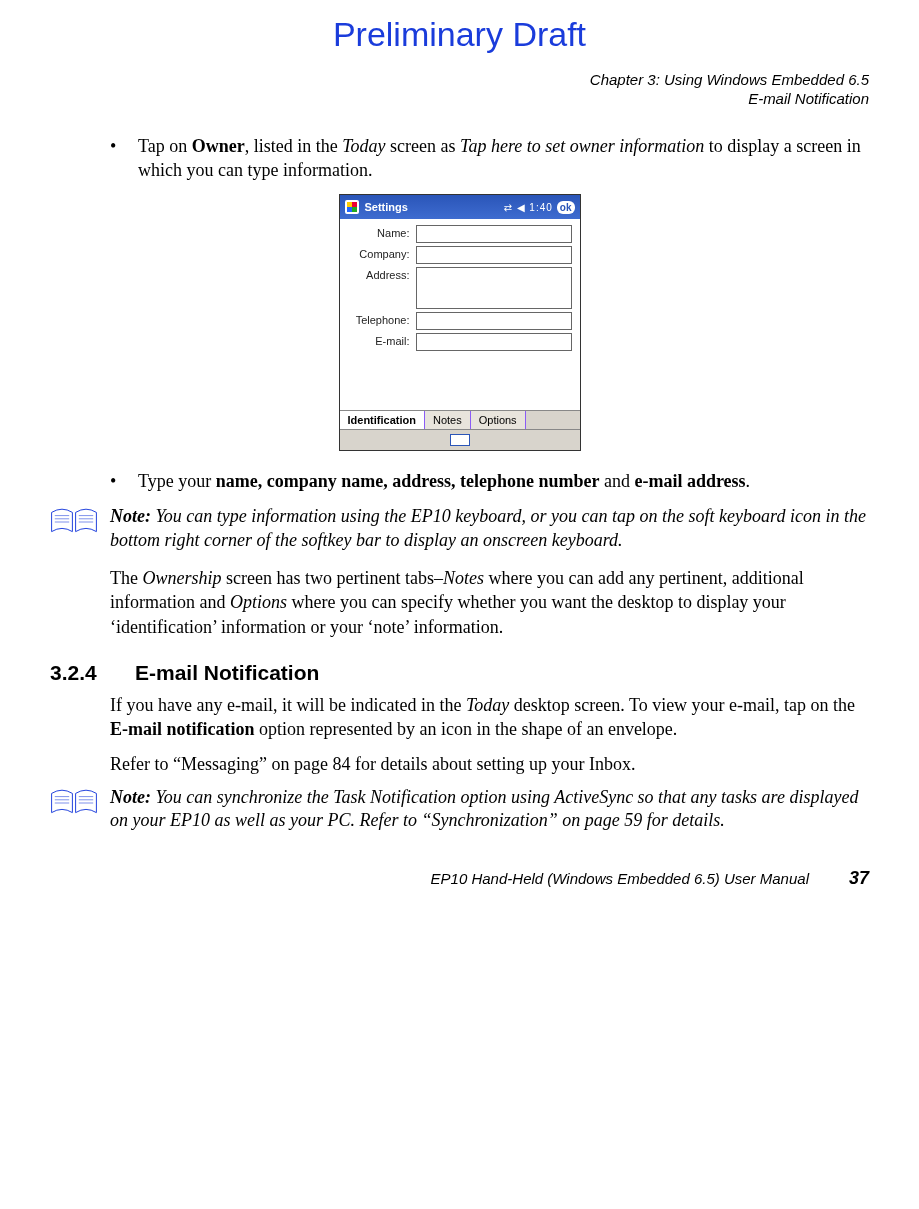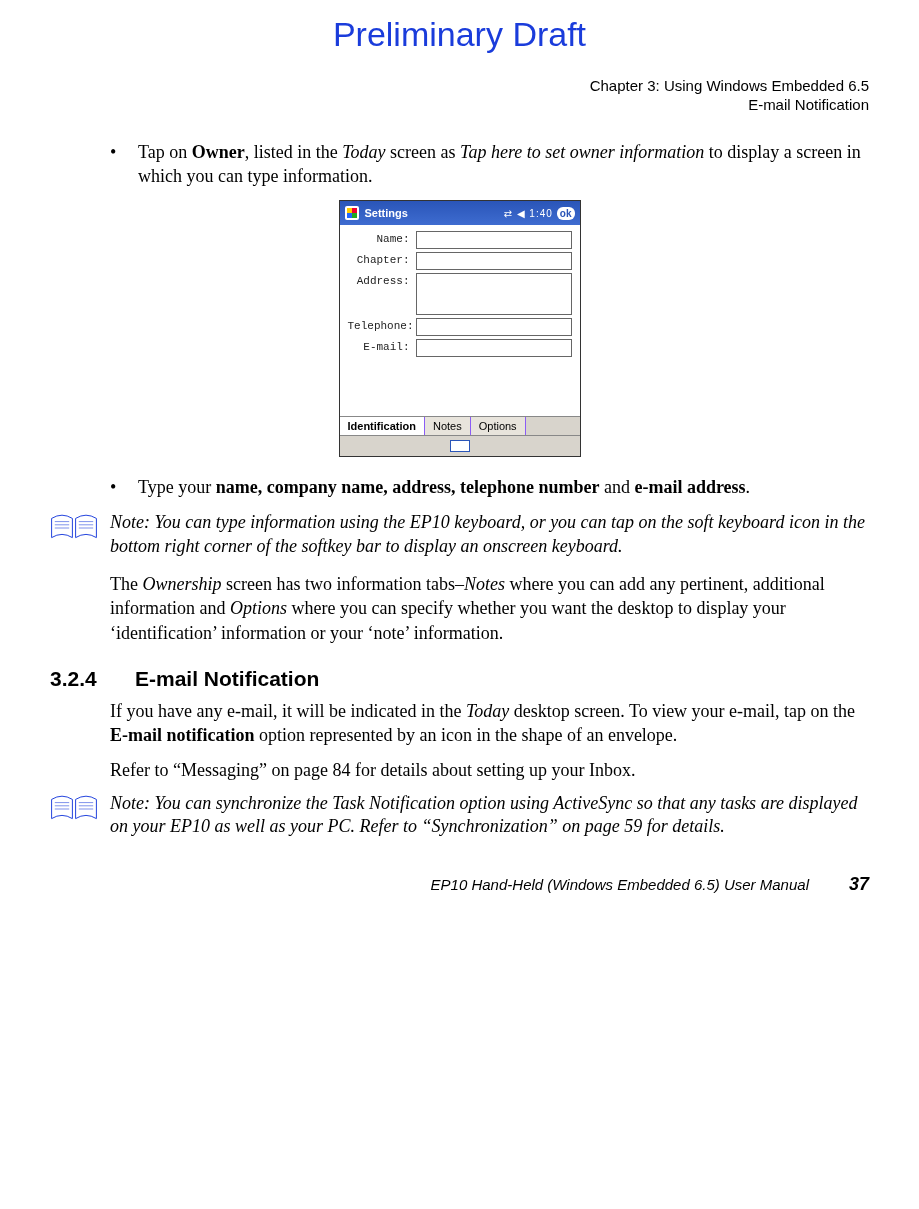--- a/index.html
+++ b/index.html
@@ -6,36 +6,37 @@
     margin: 0;
     padding: 0;
     font-family: "Times New Roman", Times, serif;
     background: #fff;
     color: #000;
     width: 919px;
   }
   .page {
     width: 919px;
     box-sizing: border-box;
-    padding: 22px 50px 40px 50px;
+    padding: 16px 50px 40px 50px;
     position: relative;
   }
   .watermark {
     position: absolute;
     top: 15px;
     left: 0;
     width: 100%;
     text-align: center;
     font-family: Arial, sans-serif;
     font-size: 34px;
     color: #1a3cdb;
     font-weight: normal;
   }
   .header-block {
     text-align: right;
+    font-style: italic;
     font-family: "Trebuchet MS", Arial, sans-serif;
     font-size: 15px;
     margin-top: 55px;
     margin-bottom: 25px;
     line-height: 1.25;
   }
   .body-indent {
     margin-left: 60px;
   }
   .bullet-row {
@@ -86,21 +87,21 @@
   }
   .pda-subtitle {
     color: #2a55b8;
     font-weight: bold;
     padding: 6px 8px 4px 8px;
     font-size: 12px;
   }
   .pda-form {
     padding: 6px 8px 4px 8px;
   }
-  .pda-row { display: flex; align-items: flex-start; margin-bottom: 3px; font-family: Liberation Mono, monospace; }
+  .pda-row { display: flex; align-items: flex-start; margin-bottom: 3px; }
   .pda-label { width: 62px; text-align: right; padding-right: 6px; font-size: 11px; color: #222; padding-top:2px;}
   .pda-input { flex: 1; height: 16px; border: 1px solid #666; background: #fff; }
   .pda-input.tall { height: 40px; }
   .pda-spacer { height: 52px; }
   .pda-tabs {
     display: flex;
     border-top: 1px solid #888;
     background: #d8d4cc;
     font-size: 11px;
   }
@@ -130,21 +131,21 @@
     line-height: 1.3;
   }
   .note-icon {
     width: 50px;
     flex: 0 0 50px;
     padding-right: 10px;
     padding-top: 2px;
   }
   .book-svg { width: 48px; height: 30px; }
   .note-text { flex: 1; }
-  .note-label { font-weight: normal; }
+  .note-label { font-weight: bold; }
   .para {
     font-size: 18px;
     line-height: 1.35;
     margin: 0 0 10px 0;
   }
   .section-head {
     display: flex;
     font-family: "Trebuchet MS", Arial, sans-serif;
     font-weight: bold;
     font-size: 21px;
@@ -202,21 +203,21 @@
         <span class="pda-title-text">Settings</span>
         <span class="pda-status-icons">⇄ ◀ <span>1:40</span></span>
         <span class="pda-ok">ok</span>
       </div>
       <div class="pda-form">
         <div class="pda-row">
             <div class="pda-label">Name:</div>
             <div class="pda-input"></div>
           </div>
         <div class="pda-row">
-            <div class="pda-label">Chapter:</div>
+            <div class="pda-label">Company:</div>
             <div class="pda-input"></div>
           </div>
         <div class="pda-row">
             <div class="pda-label">Address:</div>
             <div class="pda-input tall"></div>
           </div>
         <div class="pda-row">
             <div class="pda-label">Telephone:</div>
             <div class="pda-input"></div>
           </div>
@@ -253,21 +254,21 @@
           <path d="M6 10 H24 M6 14 H24 M6 18 H24 M36 10 H54 M36 14 H54 M36 18 H54" stroke="#1a3cdb" stroke-width="0.7"></path>
         </svg>
     </div>
     <div class="note-text">
       <span class="note-label">Note:</span><span> You can type information using the EP10 keyboard, or you can tap on the soft keyboard icon in the bottom right corner of the softkey bar to display an onscreen keyboard.</span>
     </div>
   </div>
 
   <div class="body-indent">
     <p class="para">
-      <span>The </span><i>Ownership</i><span> screen has two information tabs–</span><i>Notes</i><span> where you can add any pertinent, additional information and </span><i>Options</i><span> where you can specify whether you want the desktop to display your ‘identification’ information or your ‘note’ information.</span>
+      <span>The </span><i>Ownership</i><span> screen has two pertinent tabs–</span><i>Notes</i><span> where you can add any pertinent, additional information and </span><i>Options</i><span> where you can specify whether you want the desktop to display your ‘identification’ information or your ‘note’ information.</span>
     </p>
   </div>
 
   <div class="section-head">
     <div class="section-num">3.2.4</div>
     <div>E-mail Notification</div>
   </div>
   <div class="body-indent">
     <p class="para">
       <span>If you have any e-mail, it will be indicated in the </span><i>Today</i><span> desktop screen. To view your e-mail, tap on the </span><b>E-mail notification</b><span> option represented by an icon in the shape of an envelope.</span>

